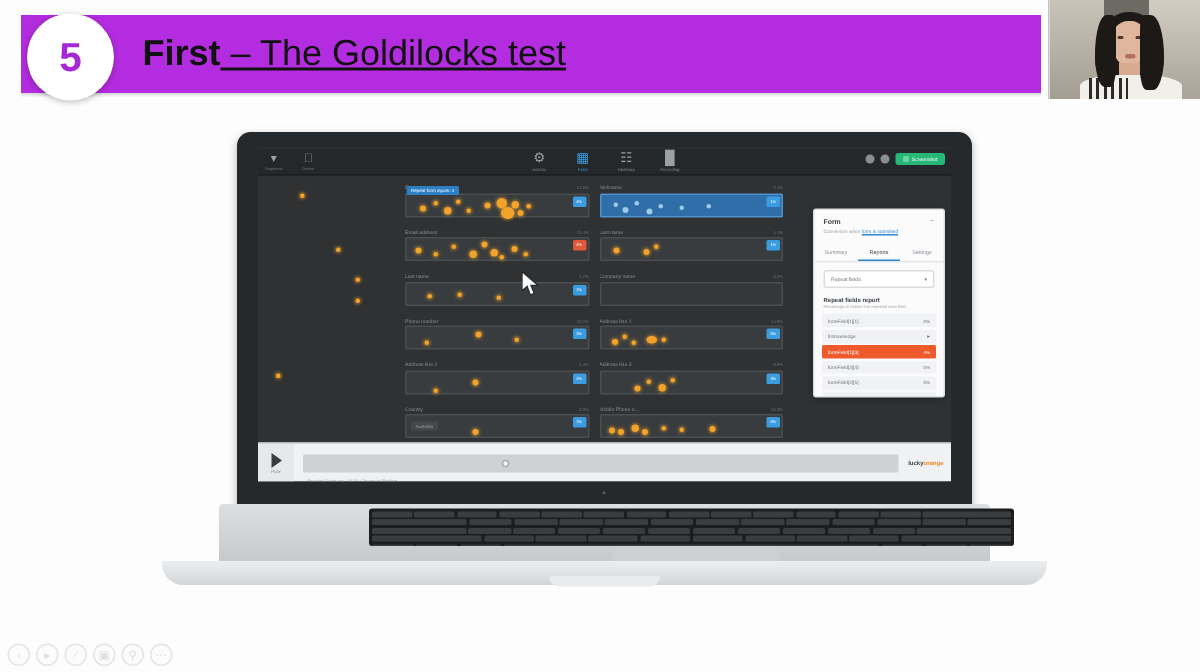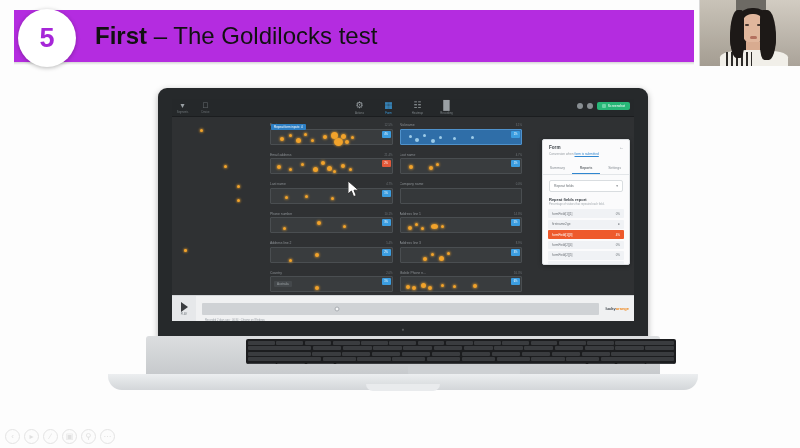--- a/index.html
+++ b/index.html
@@ -32,21 +32,21 @@
   .step-badge span {
     color: #a626d8; font-size: 27px; font-weight: bold;
     font-family: "Liberation Sans", sans-serif; line-height: 1;
   }
   .header-title {
     position: absolute; left: 95px; top: 22px;
     font-size: 24px; color: #111; white-space: nowrap;
     z-index: 3;
   }
   .header-title b { font-weight: bold; }
-  .header-title i { font-style: normal; font-weight: normal; }
+  .header-title i { font-style: normal; font-weight: normal; text-decoration: underline; }
 
   
   .webcam {
     position: absolute; right: 0; top: 0;
     width: 101px; height: 66px;
     background: #6d6a64;
     overflow: hidden;
     border-left: 1px solid #d8d8d8;
   }
   .wc-bg {

